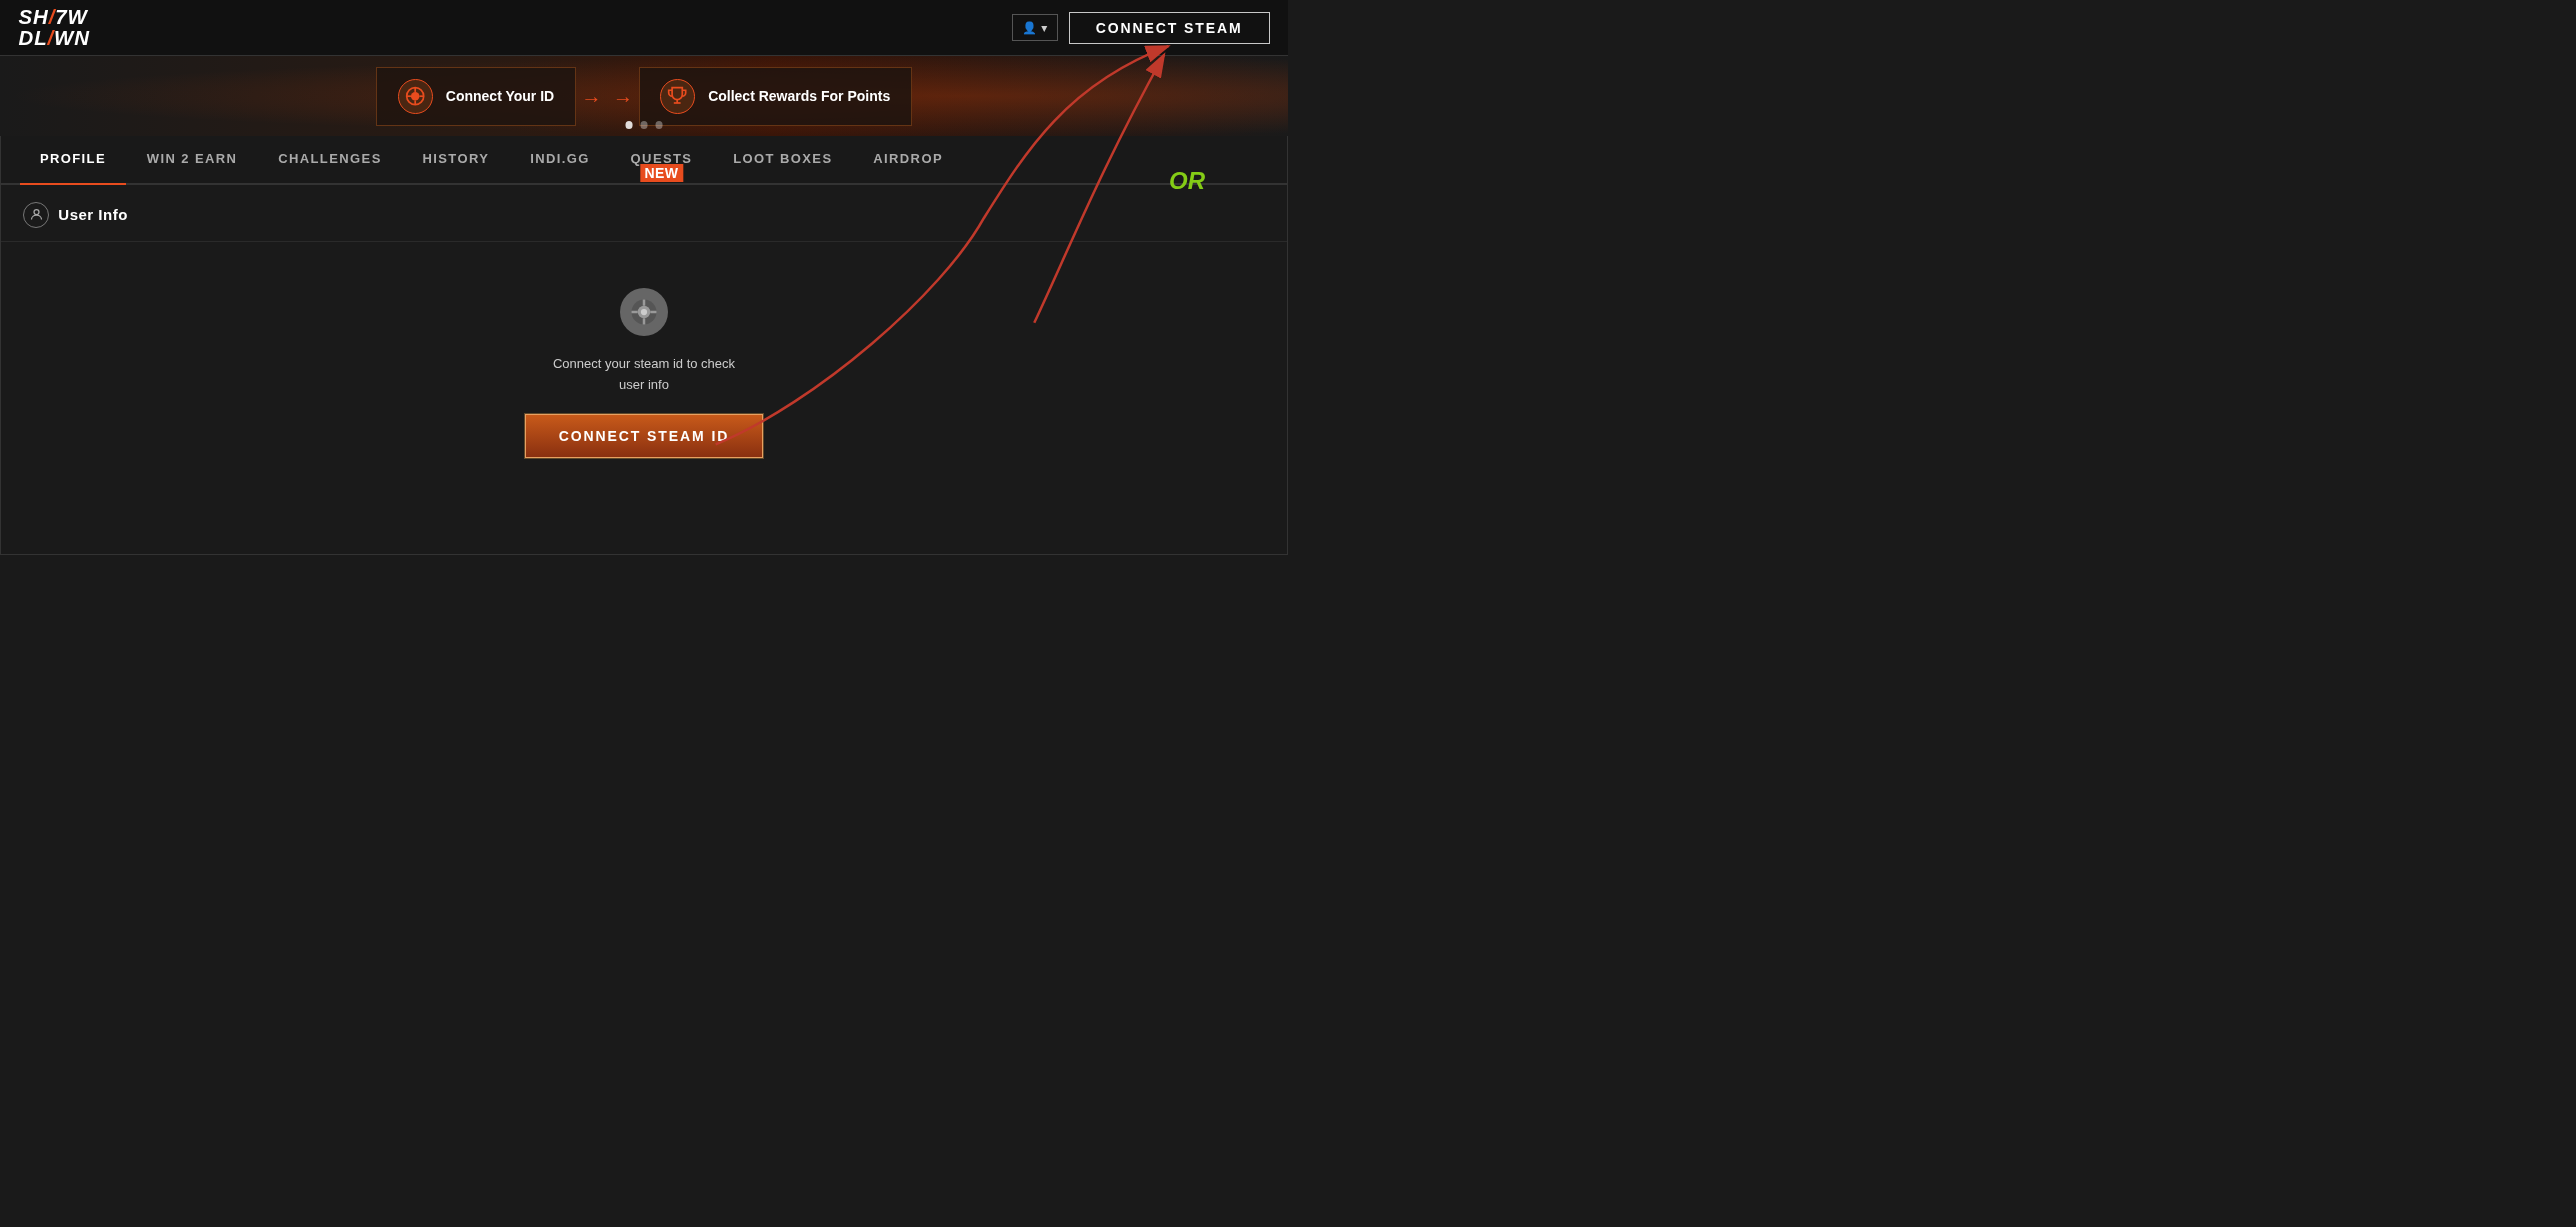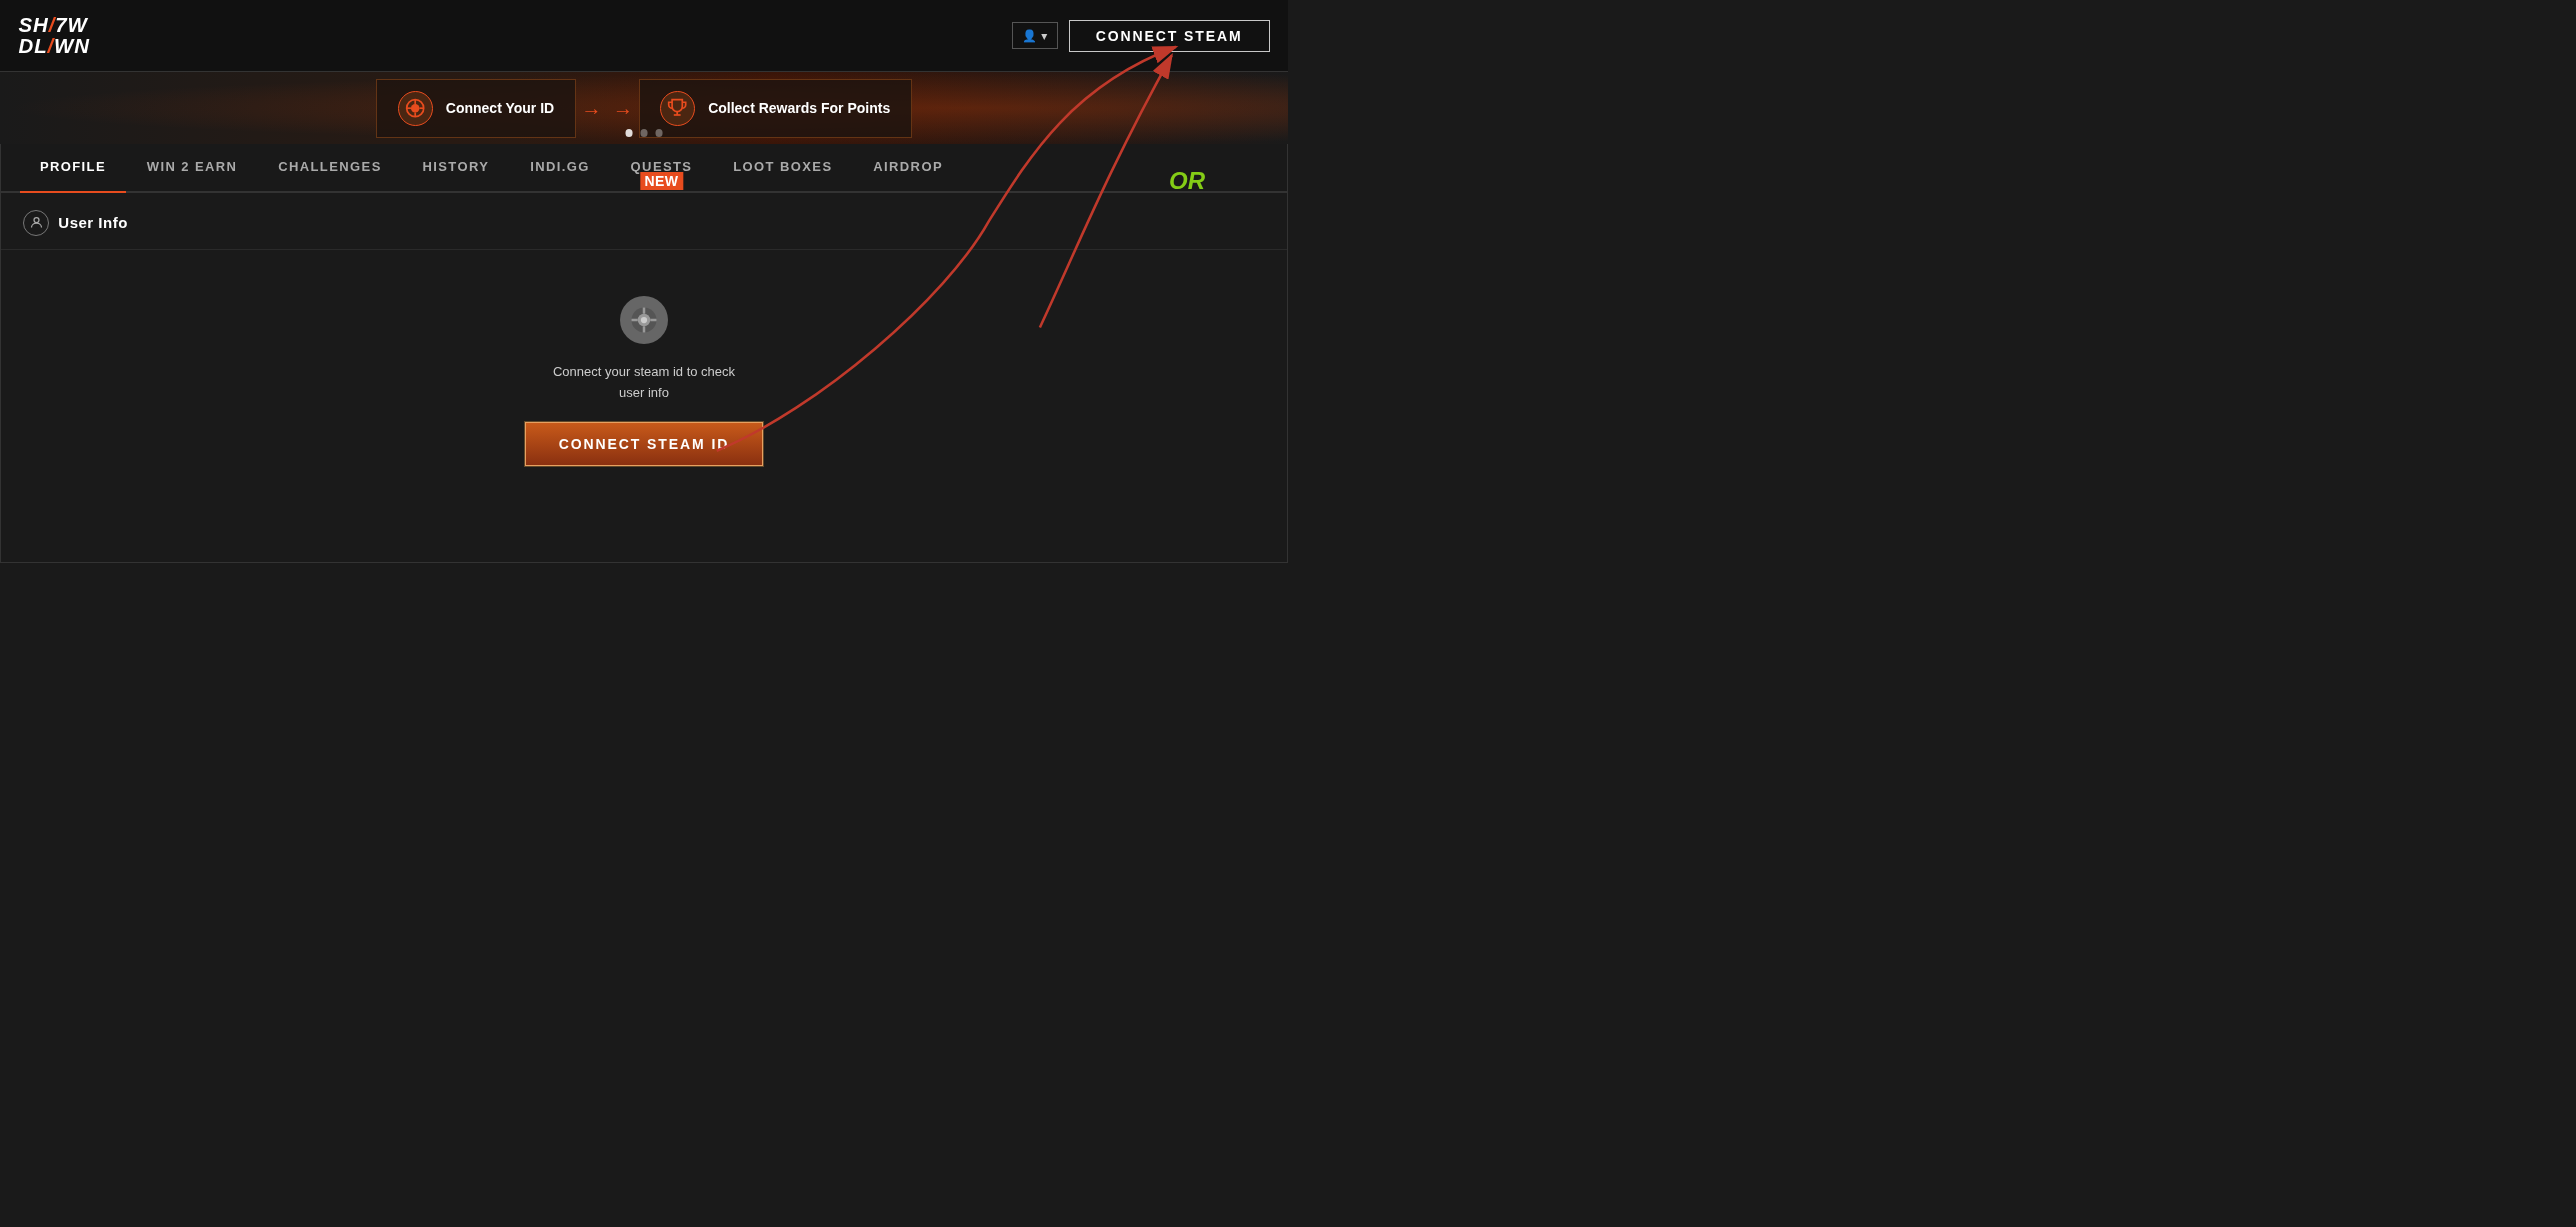--- a/index.html
+++ b/index.html
@@ -10,21 +10,21 @@
       width: 1288px;
       min-height: 614px;
       overflow: hidden;
       position: relative;
     }
 
     
     .top-bar {
       position: relative;
       width: 100%;
-      height: 72px;
+      height: 56px;
       background: #111;
       display: flex;
       align-items: center;
       justify-content: space-between;
       padding: 0 18.5px;
       border-bottom: 0.9px solid #333;
     }
 
     .logo {
       display: flex;
@@ -71,21 +71,21 @@
       letter-spacing: 1.9px;
       cursor: pointer;
       text-transform: uppercase;
       white-space: nowrap;
     }
 
     
     .banner-area {
       position: relative;
       width: 100%;
-      height: 72px;
+      height: 80px;
       background: linear-gradient(to right, #1a1a1a 0%, #2a1a12 40%, #3a1508 60%, #1a1a1a 100%);
       display: flex;
       align-items: center;
       justify-content: center;
       overflow: hidden;
     }
 
     .banner-bg {
       position: absolute;
       top: 0; left: 0; right: 0; bottom: 0;

